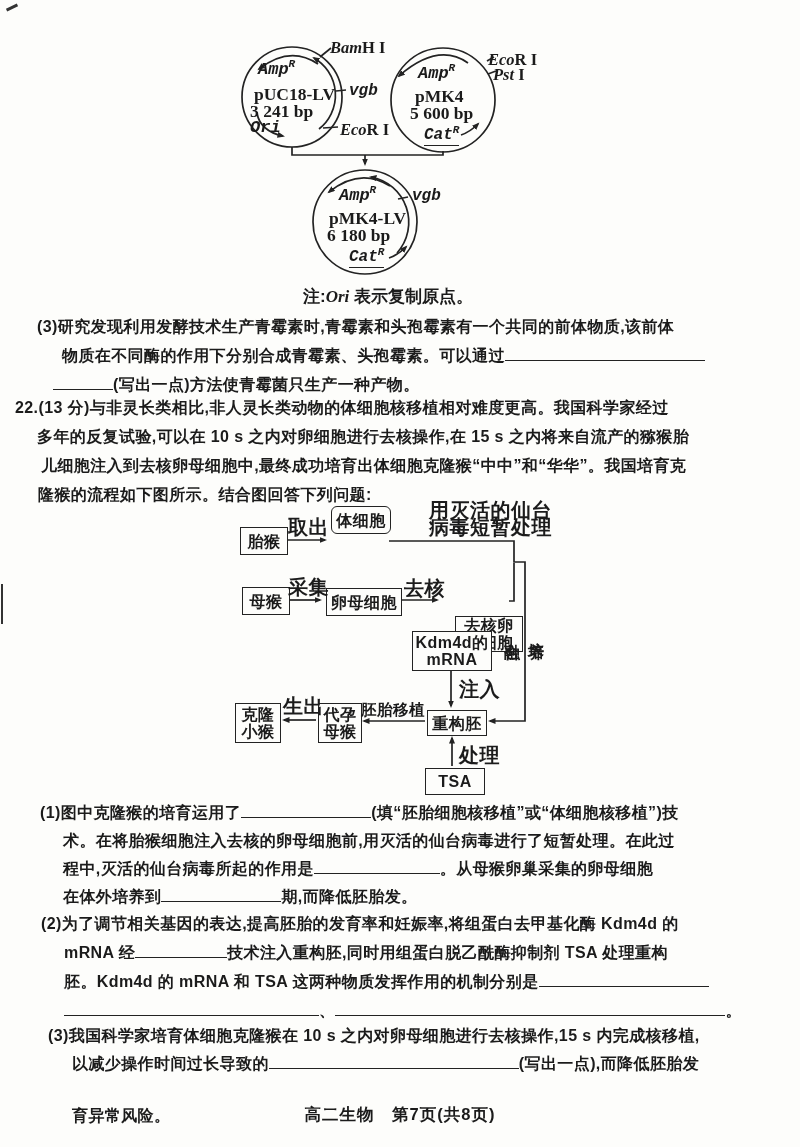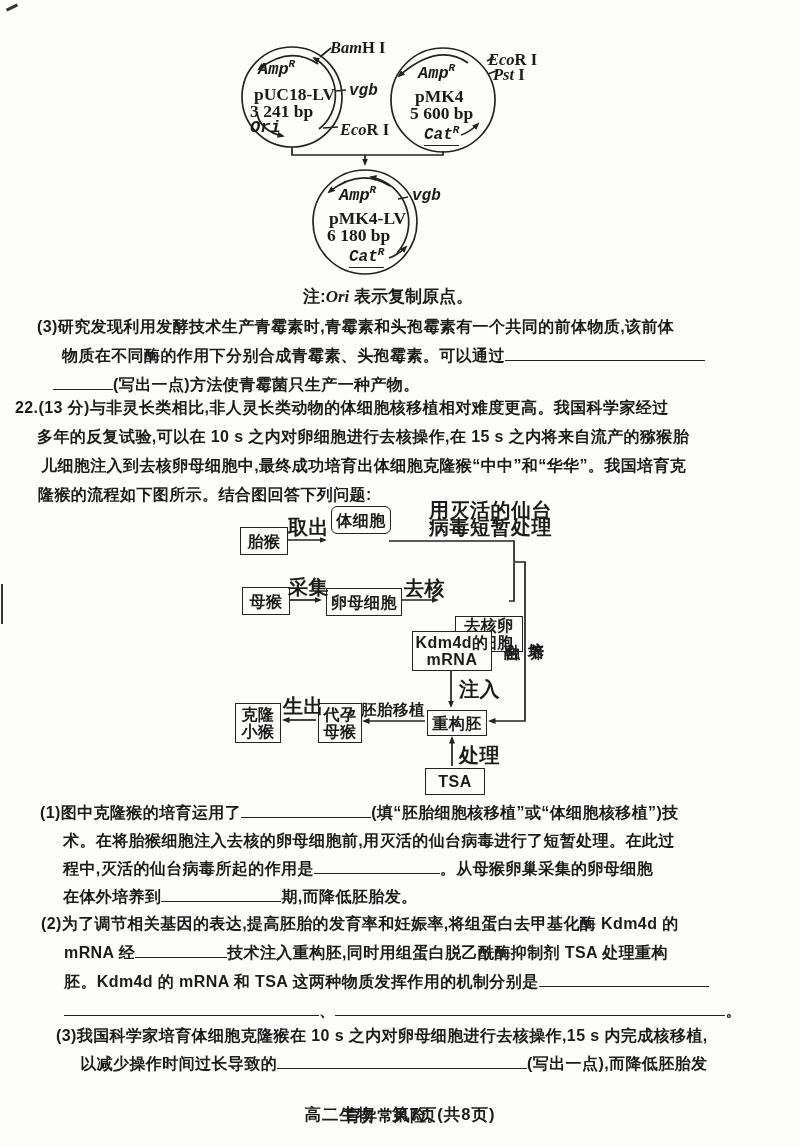--- a/index.html
+++ b/index.html
@@ -166,21 +166,21 @@
       <div class="tline" style="padding-left: 23px;"><span>术。在将胎猴细胞注入去核的卵母细胞前,用灭活的仙台病毒进行了短暂处理。在此过</span></div>
       <div class="tline" style="padding-left: 23px;"><span>程中,灭活的仙台病毒所起的作用是</span><span class="blank" style="width: 126px;"></span><span>。从母猴卵巢采集的卵母细胞</span></div>
       <div class="tline" style="padding-left: 23px;"><span>在体外培养到</span><span class="blank" style="width: 120px;"></span><span>期,而降低胚胎发。</span></div>
     </div>
   <div class="para" style="top: 909px; left: 41px; line-height: 29px;">
       <div class="tline" style="padding-left: 0px;"><span>(2)为了调节相关基因的表达,提高胚胎的发育率和妊娠率,将组蛋白去甲基化酶 Kdm4d 的</span></div>
       <div class="tline" style="padding-left: 23px;"><span>mRNA 经</span><span class="blank" style="width: 92px;"></span><span>技术注入重构胚,同时用组蛋白脱乙酰酶抑制剂 TSA 处理重构</span></div>
       <div class="tline" style="padding-left: 23px;"><span>胚。Kdm4d 的 mRNA 和 TSA 这两种物质发挥作用的机制分别是</span><span class="blank" style="width: 170px;"></span></div>
       <div class="tline" style="padding-left: 23px;"><span class="blank" style="width: 255px;"></span><span>、</span><span class="blank" style="width: 390px;"></span><span>。</span></div>
     </div>
-  <div class="para" style="top: 1022px; left: 56px; line-height: 28px; text-align: center;">
+  <div class="para" style="top: 1022px; left: 48px; line-height: 28px;">
       <div class="tline" style="padding-left: 0px;"><span>(3)我国科学家培育体细胞克隆猴在 10 s 之内对卵母细胞进行去核操作,15 s 内完成核移植,</span></div>
       <div class="tline" style="padding-left: 24px;"><span>以减少操作时间过长导致的</span><span class="blank" style="width: 250px;"></span><span>(写出一点),而降低胚胎发</span></div>
       <div class="tline" style="padding-left: 24px; margin-top: 24px;"><span>育异常风险。</span></div>
     </div>
 
   <div class="footer">高二生物　第7页(共8页)</div>
 
   <div class="artifact" style="left:6px;top:6px;width:12px;height:3px;transform:rotate(-25deg);"></div>
   <div class="artifact" style="left:1px;top:584px;width:1.5px;height:40px;"></div>
 </div>

